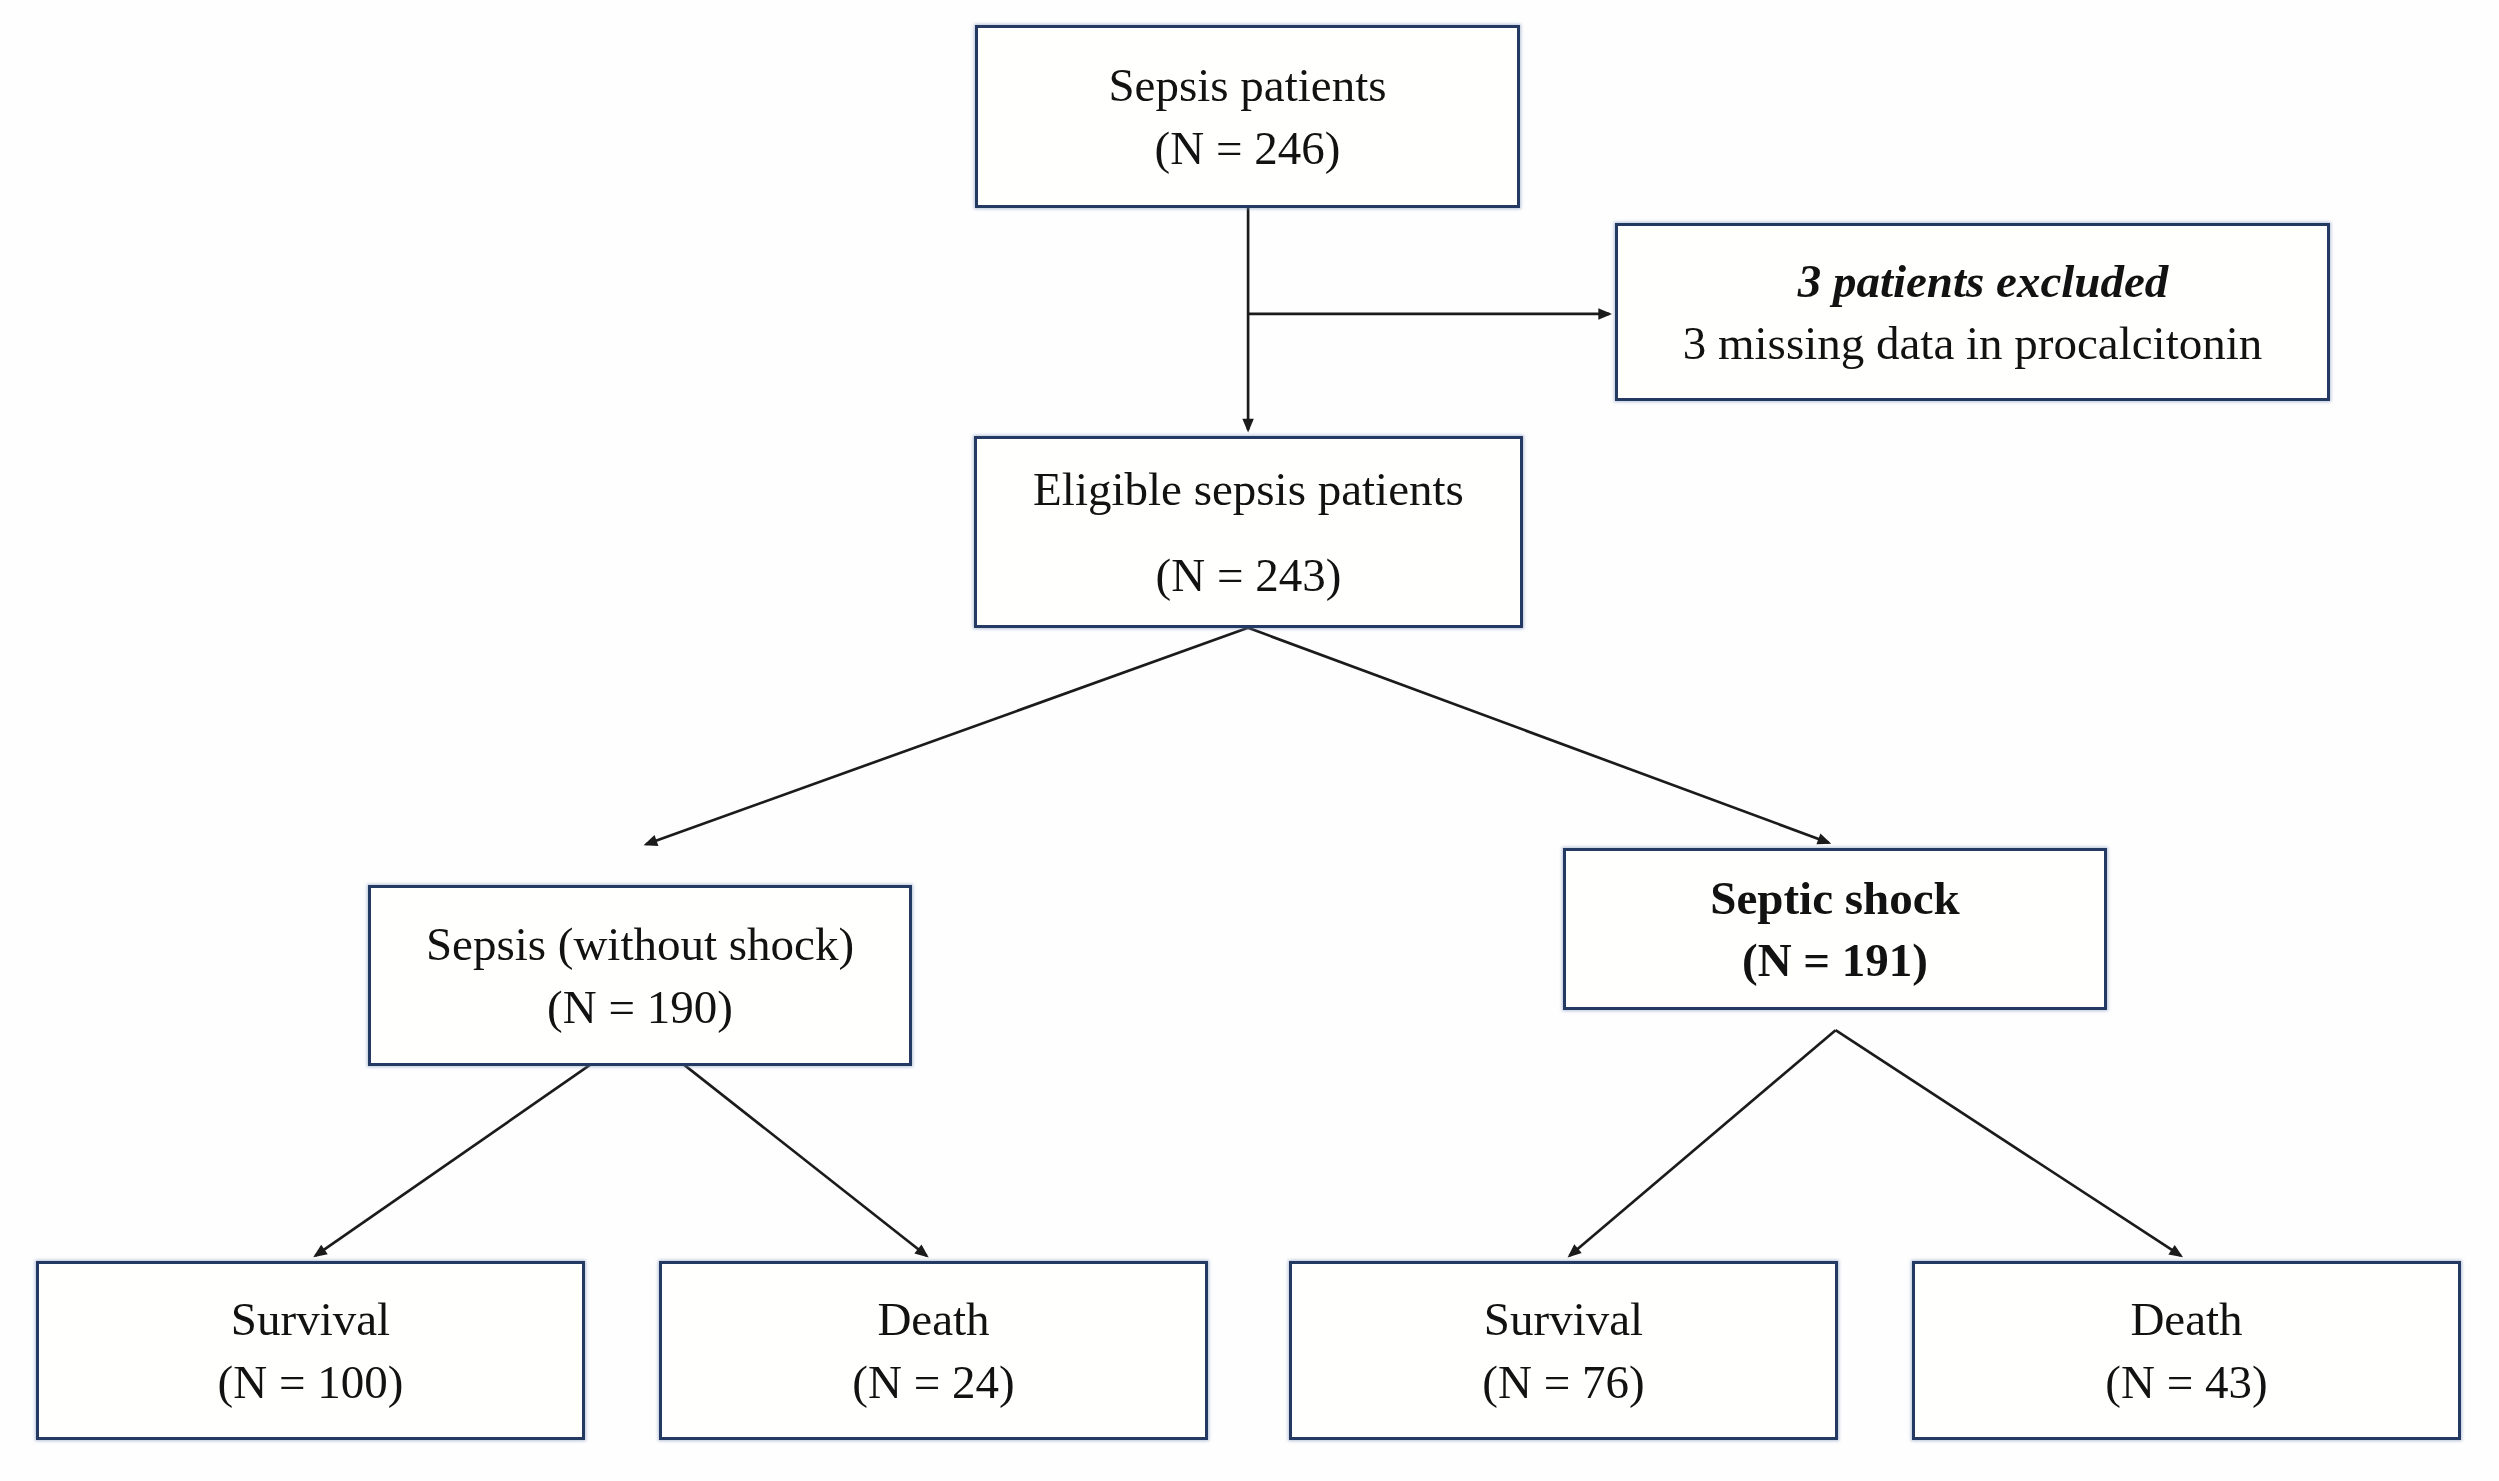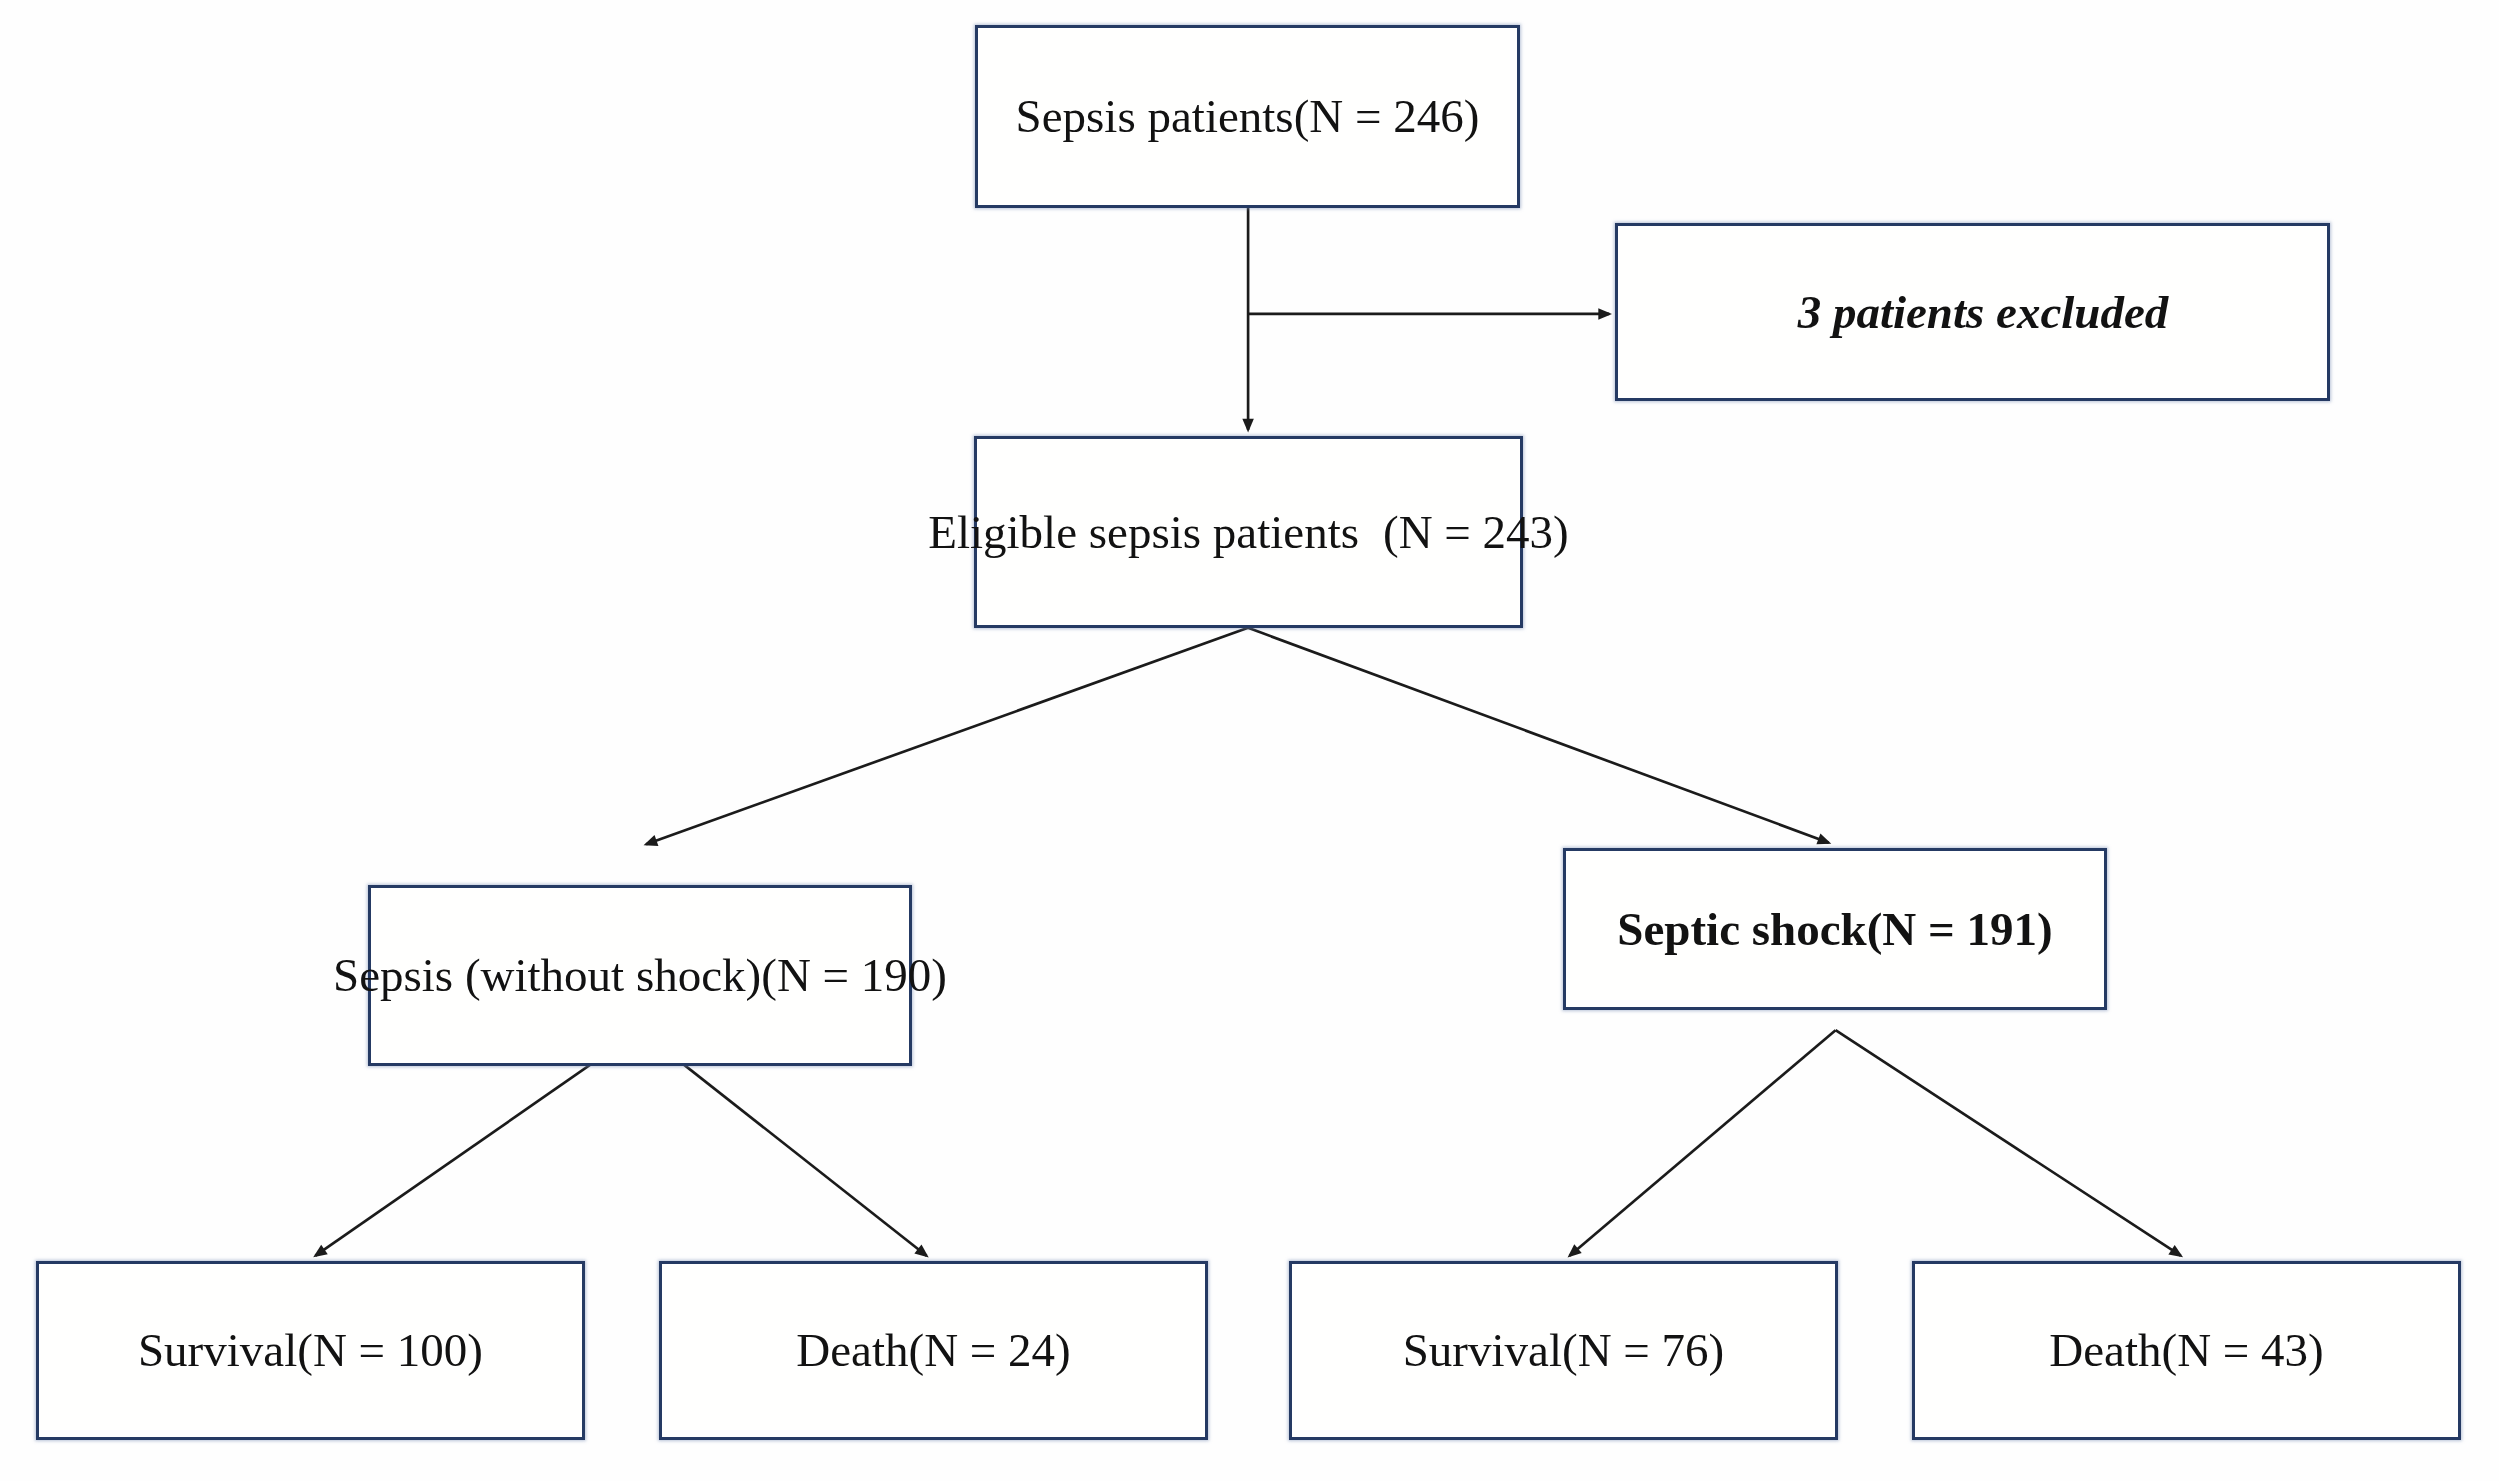--- a/index.html
+++ b/index.html
@@ -30,20 +30,21 @@
   .arrowhead {
     fill: var(--arrow, #1b1b1b);
   }
   .box {
     position: absolute;
     box-sizing: border-box;
     border: 3.8px solid var(--box-border, #253a63);
     background: #fffffe;
     box-shadow: 0 0 3px 0.8px rgba(126, 145, 184, 0.55);
     display: flex;
+    flex-direction: column;
     align-items: center;
     justify-content: center;
     font-size: 47px;
     line-height: 1.32;
   }
   .box .line { white-space: nowrap; }
   .excl-title {
     font-weight: bold;
     font-style: italic;
     white-space: nowrap;
@@ -81,20 +82,21 @@
     <line class="flow-line" x1="2409" y1="1352" x2="2862" y2="1648" marker-end="url(#arrow)"></line>
   </svg>
 
   <div class="box box-top">
     <div class="line">Sepsis patients</div>
     <div class="line">(N = 246)</div>
   </div>
 
   <div class="box box-excluded">
     <div class="line excl-title">3 patients excluded</div>
+    <div class="line">3 missing data in procalcitonin</div>
   </div>
 
   <div class="box box-eligible">
     <div class="line">Eligible sepsis patients</div>
     <div class="line">(N = 243)</div>
   </div>
 
   <div class="box box-mid-left">
     <div class="line">Sepsis (without shock)</div>
     <div class="line">(N = 190)</div>

